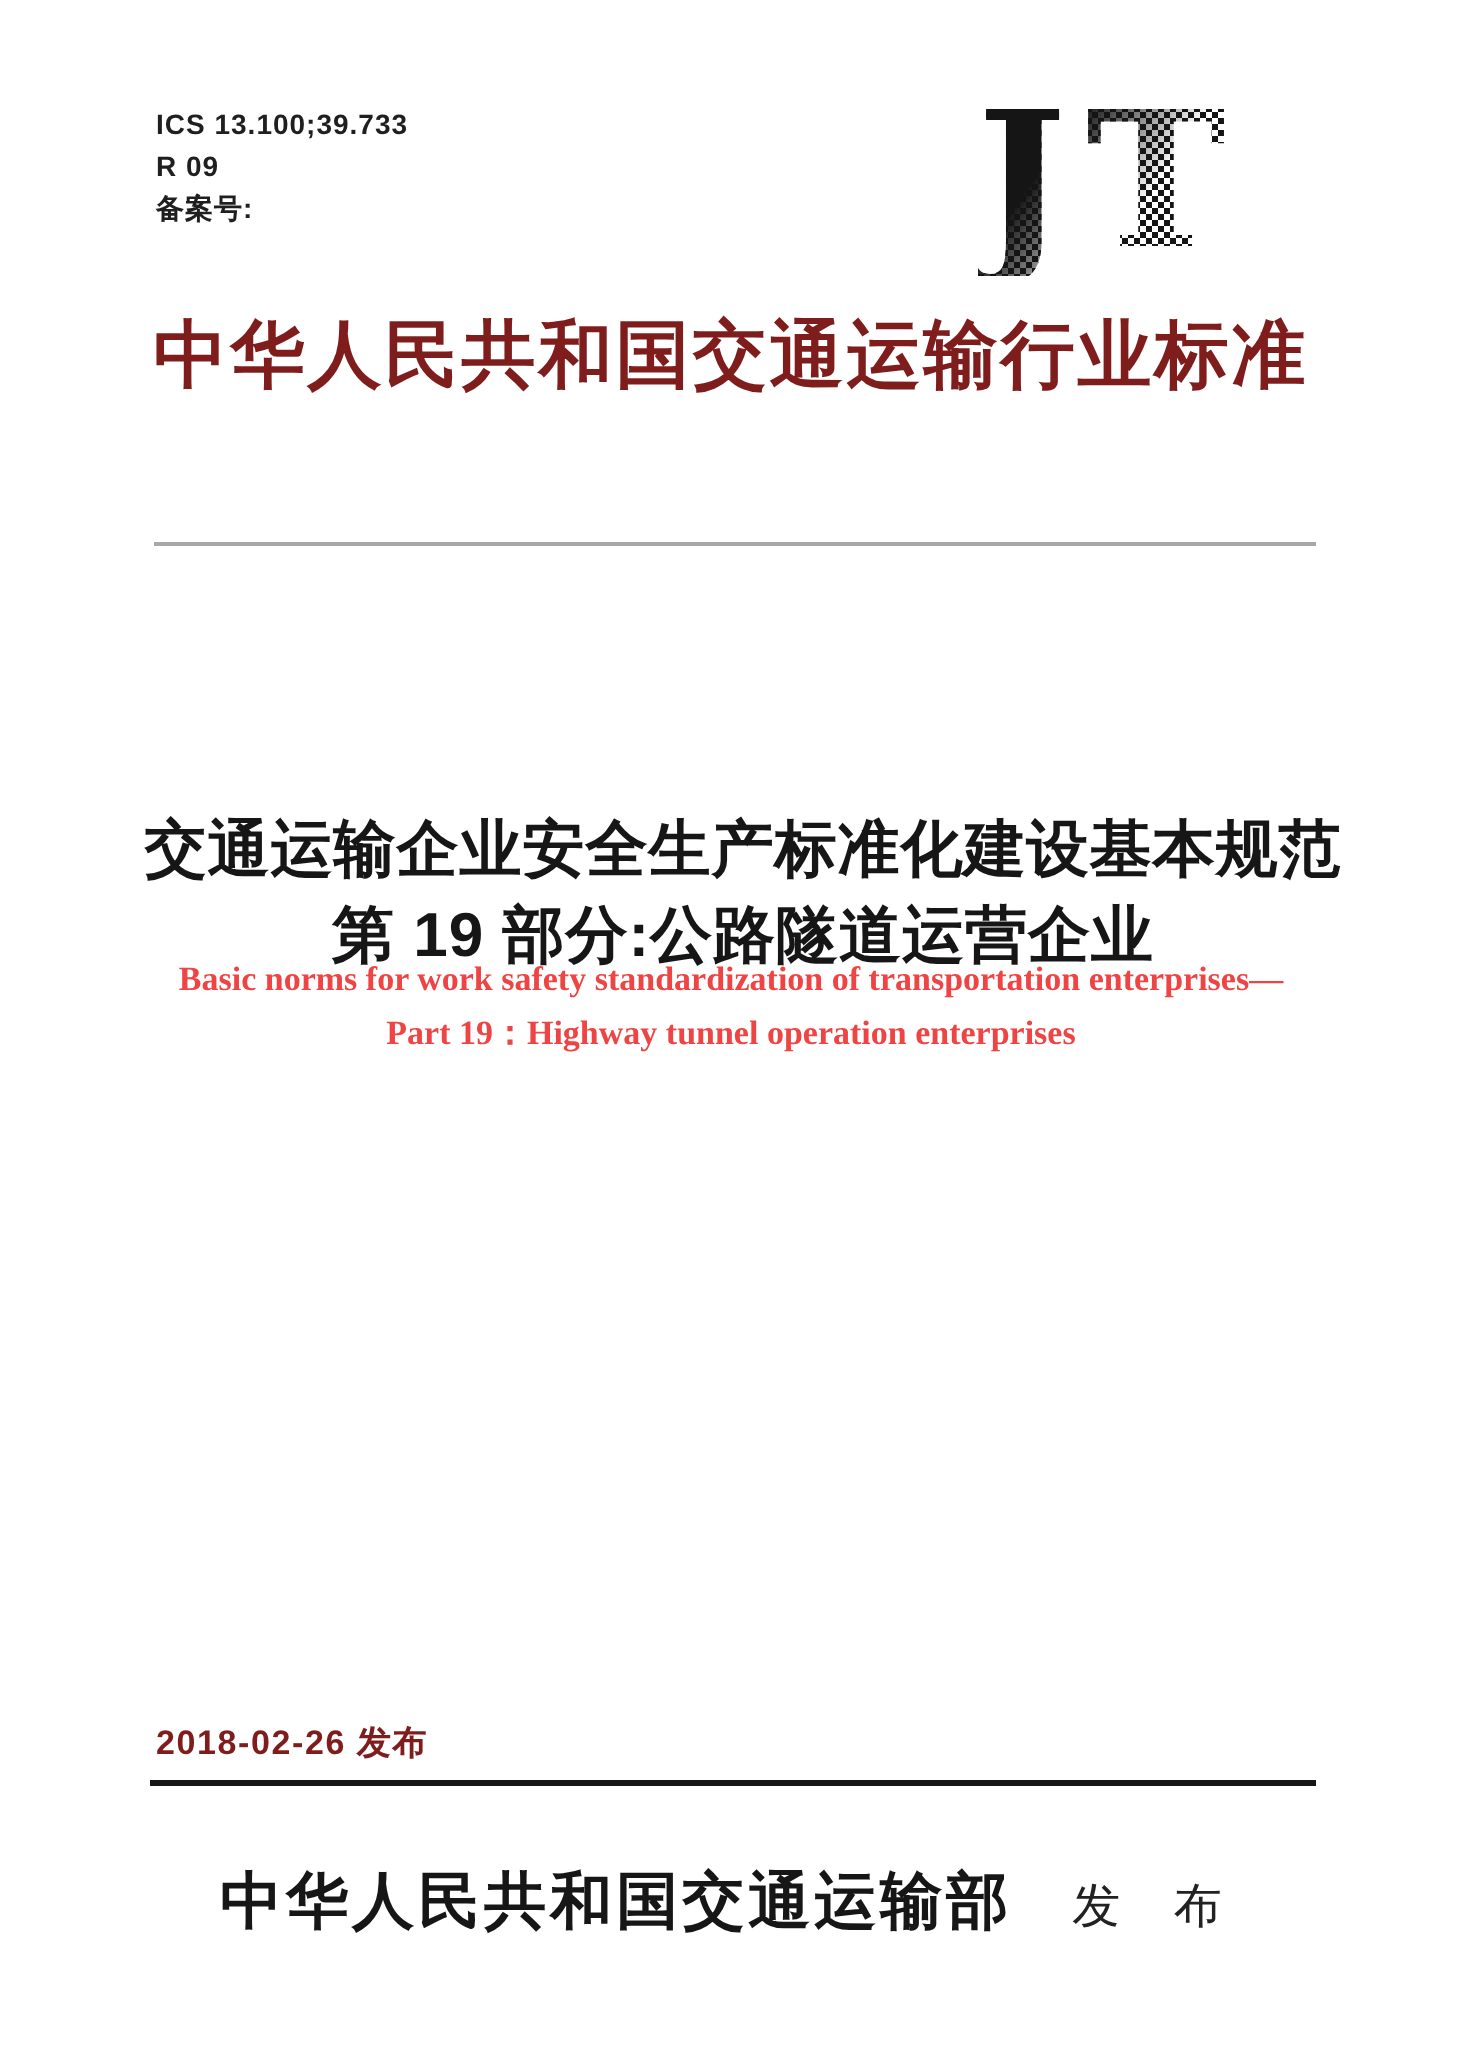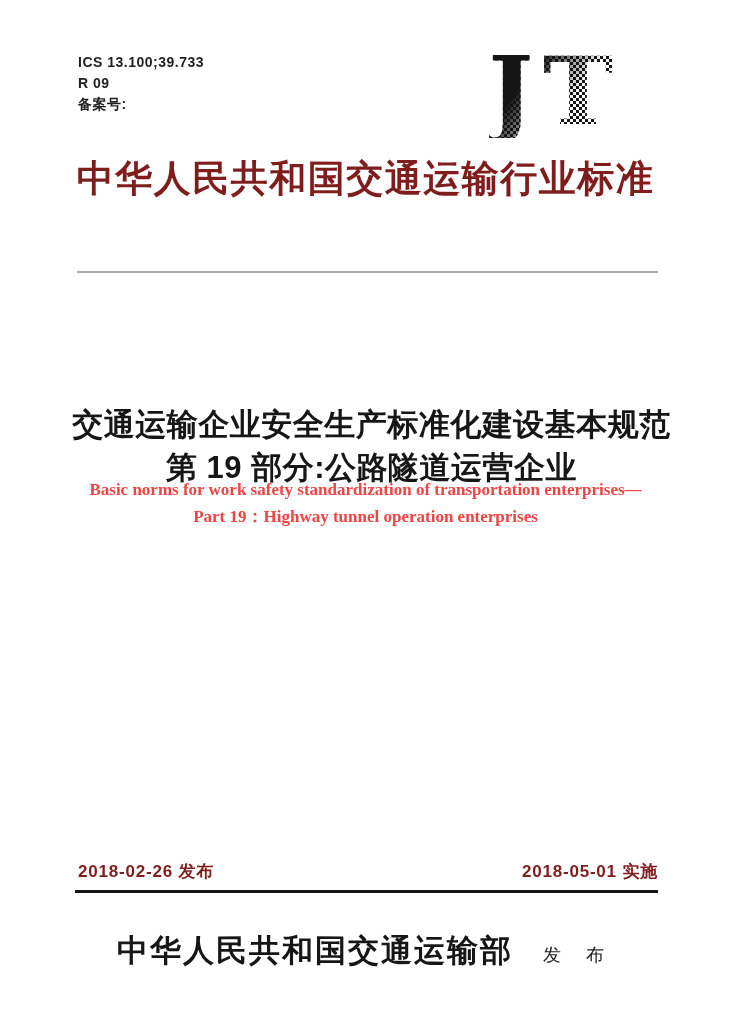--- a/index.html
+++ b/index.html
@@ -153,21 +153,21 @@
     font-weight: bold;
     font-size: 31px;
     line-height: 42px;
     letter-spacing: 2px;
     color: #161616;
   }
   .publisher-label {
     margin-left: 30px;
     font-family: "Liberation Sans", "DejaVu Sans", sans-serif;
     font-weight: 500;
-    font-size: 18px;
+    font-size: 24px;
     letter-spacing: 10px;
     color: #222222;
   }
 </style>
 </head>
 <body>
 
 <div class="page">
 
   <div class="ics-block">
@@ -188,21 +188,20 @@
     <div>第 19 部分:公路隧道运营企业</div>
   </div>
 
   <div class="en-title">
     <div>Basic norms for work safety standardization of transportation enterprises—</div>
     <div>Part 19：Highway tunnel operation enterprises</div>
   </div>
 
   <div class="dates-row">
     <span>2018-02-26 发布</span>
-    <span>2018-05-01 实施</span>
   </div>
 
   <div class="rule-black"></div>
 
   <div class="publisher-row">
     <span class="publisher-name">中华人民共和国交通运输部</span>
     <span class="publisher-label">发 布</span>
   </div>
 
 </div>

